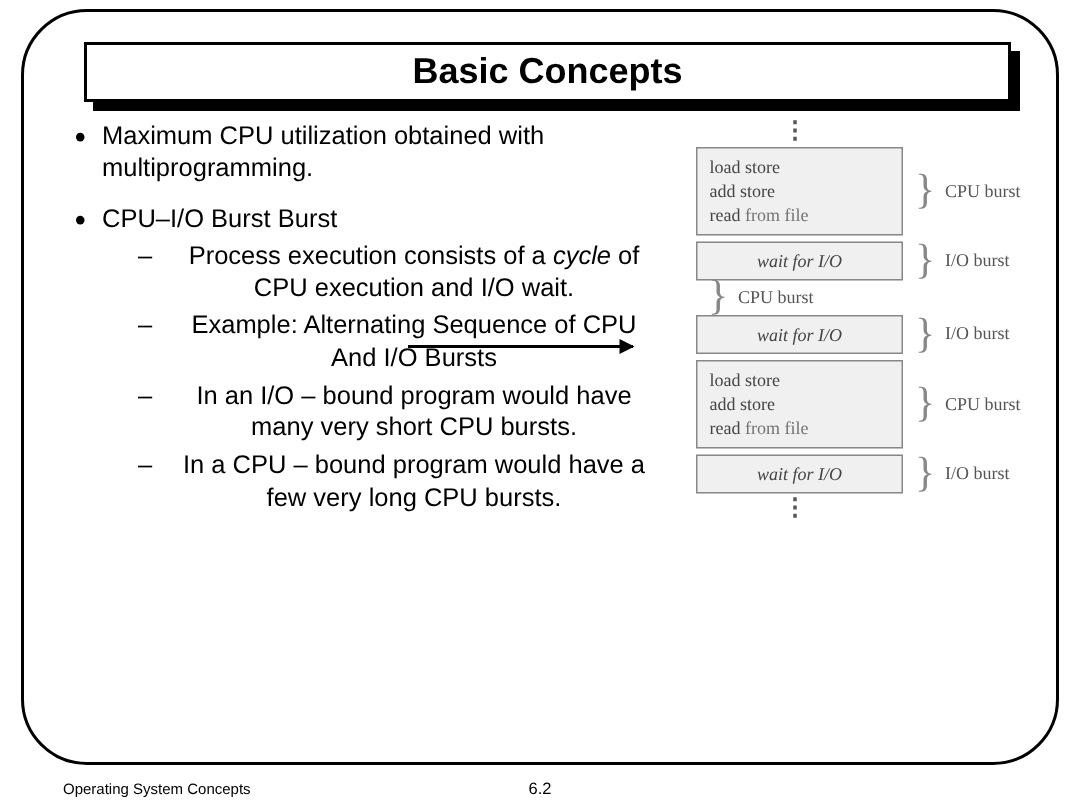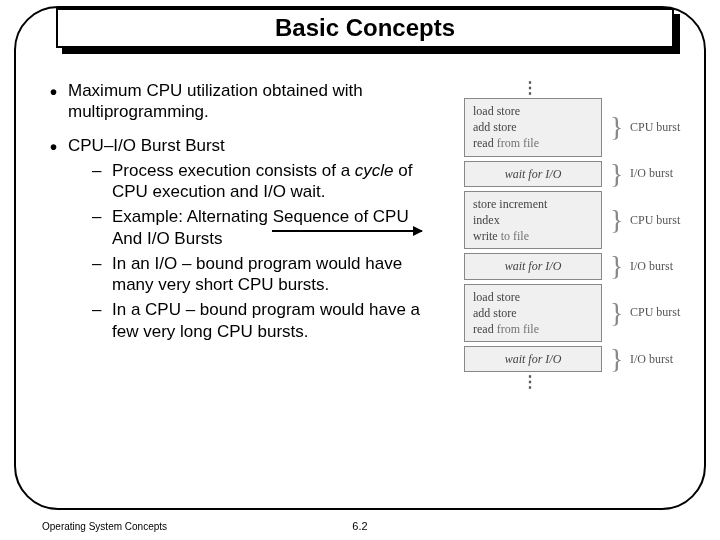--- a/index.html
+++ b/index.html
@@ -13,21 +13,21 @@
   .slide-frame {
     position: absolute;
     left: 14px; top: 6px;
     width: 692px; height: 504px;
     border: 2px solid #000;
     border-radius: 44px;
     background: #fff;
   }
   .title-box {
     position: absolute;
-    left: 40px; top: 0;
+    left: 40px; top: 20px;
     width: 664px; height: 44px;
   }
   .title-shadow {
     position: absolute;
     left: 6px; top: 6px;
     width: 618px; height: 40px;
     background: #000;
   }
   .title-front {
     position: absolute;
@@ -68,21 +68,21 @@
     margin-top: 4px;
     padding-left: 24px;
   }
   .subitem {
     display: flex;
     margin-bottom: 4px;
   }
   .subitem .dash {
     width: 20px;
   }
-  .subitem .stext { flex: 1; }
+  .subitem .stext { flex: 1; text-align: center; }
   em.cycle { font-style: italic; }
   .arrow {
     position: absolute;
     left: 256px; top: 222px;
     width: 150px; height: 2px;
     background: #000;
   }
   .arrow::after {
     content: "";
     position: absolute;
@@ -216,25 +216,20 @@
       </div>
       <div class="dg-label"><span class="dg-brace">}</span><span>CPU burst</span></div>
     </div>
 
     <div class="dg-row">
       <div class="dg-block wait">wait for I/O</div>
       <div class="dg-label"><span class="dg-brace">}</span><span>I/O burst</span></div>
     </div>
 
     <div class="dg-row">
-      <div class="dg-block">
-        <div class="line"><span>store increment</span></div>
-        <div class="line"><span>index</span></div>
-        <div class="line"><span>write </span><span class="gray">to file</span></div>
-      </div>
       <div class="dg-label"><span class="dg-brace">}</span><span>CPU burst</span></div>
     </div>
 
     <div class="dg-row">
       <div class="dg-block wait">wait for I/O</div>
       <div class="dg-label"><span class="dg-brace">}</span><span>I/O burst</span></div>
     </div>
 
     <div class="dg-row">
       <div class="dg-block">

